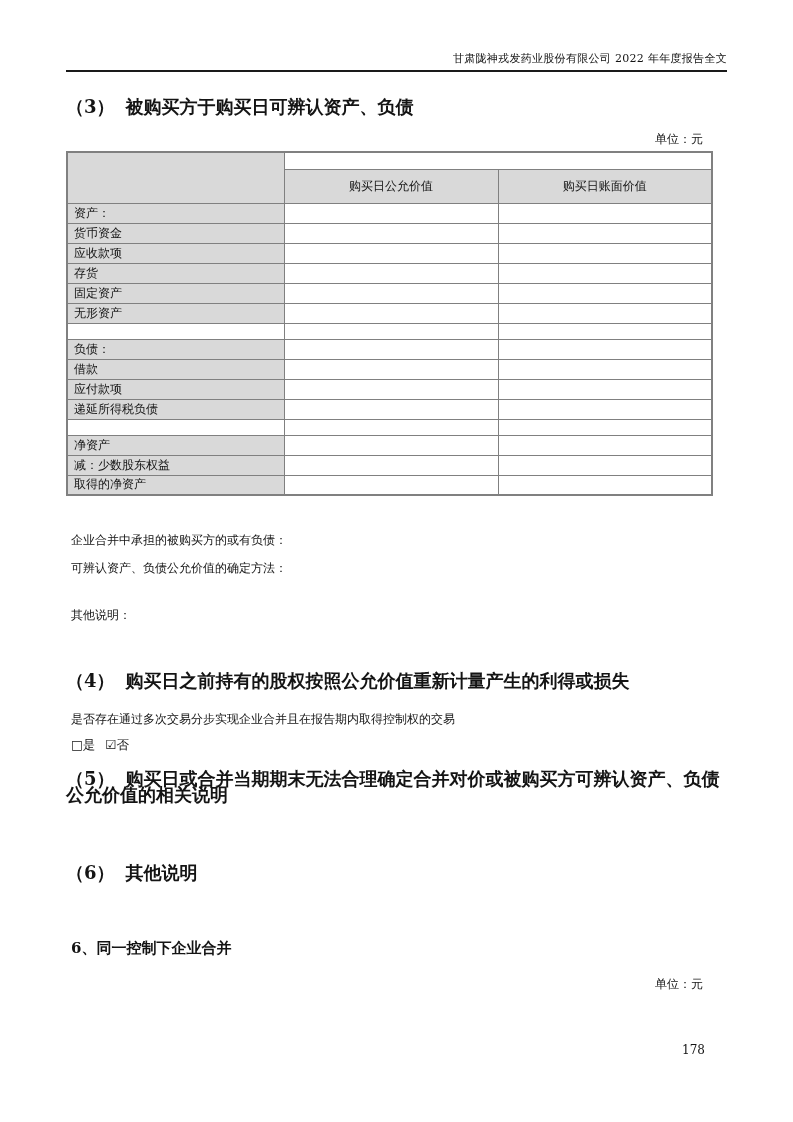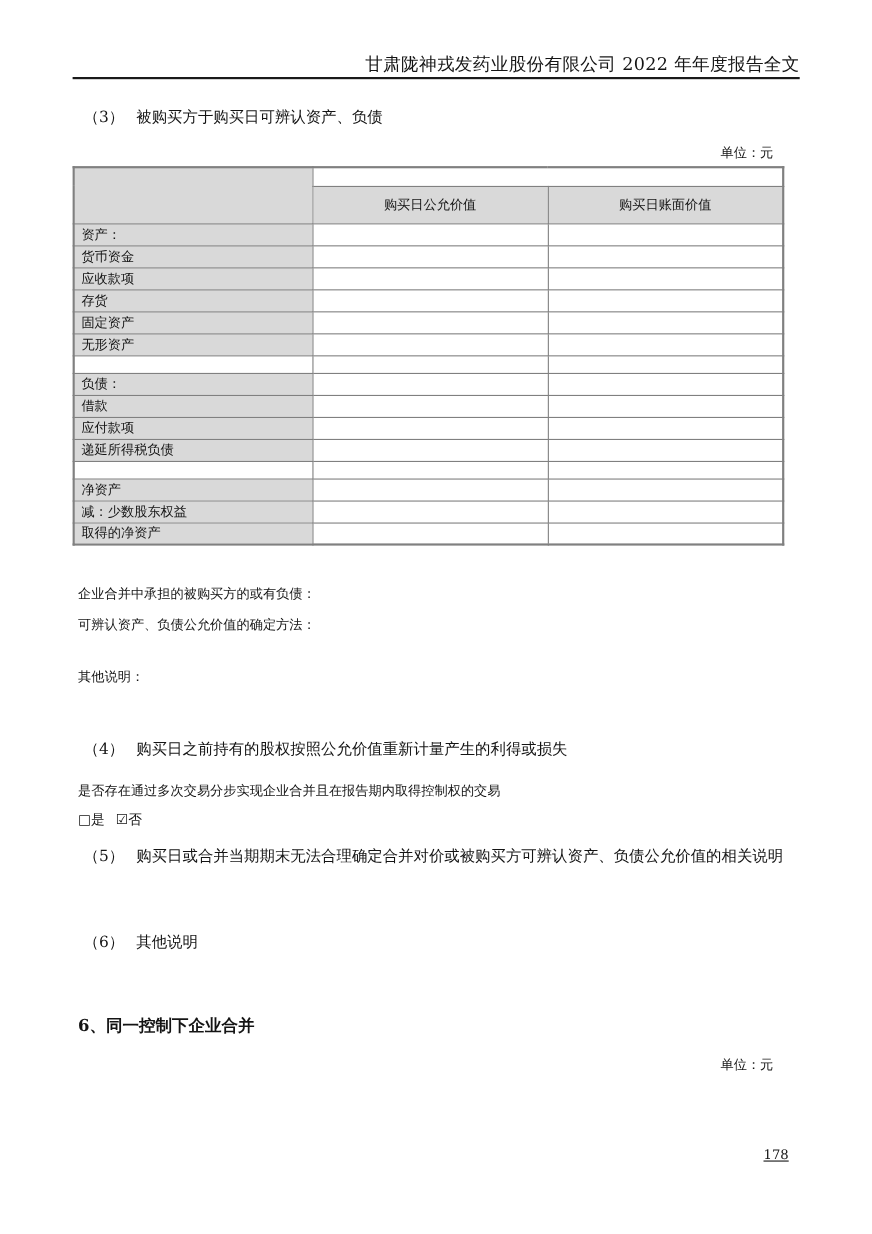--- a/index.html
+++ b/index.html
@@ -12,34 +12,33 @@
     margin:0 auto;
     background:#ffffff;
     color:#141414;
     padding:50px 66px 0 66px;
     overflow:hidden;
   }
 
   
   .doc-header-title {
     text-align:right;
-    font-size:16px;
+    font-size:11px;
     line-height:17px;
     letter-spacing:0.3px;
   }
   .doc-header-rule {
     margin-top:3px;
     border-bottom:2px solid #1a1a1a;
   }
 
   
   .heading-l3 {
-    font-size:14px;
-    font-weight:normal;
-    margin-left:10px;
+    font-size:18px;
+    font-weight:bold;
     line-height:16px;
   }
   .heading-num { display:inline-block; margin-right:11px; }
   .heading-s3 { margin-top:27px; }
   .heading-s4 { margin-top:50px; }
   .heading-s5 { margin-top:18px; }
   .heading-s6 { margin-top:62px; }
   .heading-s1 { margin-top:26px; }
   .heading-l2 {
     margin-top:57px;
@@ -108,23 +107,22 @@
     margin-left:5px;
     font-size:12.5px;
     line-height:17px;
   }
   .checkbox-line .cb { display:inline-block; margin-right:10px; }
 
   
   .page-number {
     position:absolute;
     top:1043px;
-    right:76px;
-    font-size:12px;
-    text-decoration:underline;
+    right:88px;
+    font-size:12px;
   }
 </style>
 </head>
 <body>
 
 <div class="page">
 
   <div>
     <div class="doc-header-title">甘肃陇神戎发药业股份有限公司 2022 年年度报告全文</div>
     <div class="doc-header-rule"></div>

